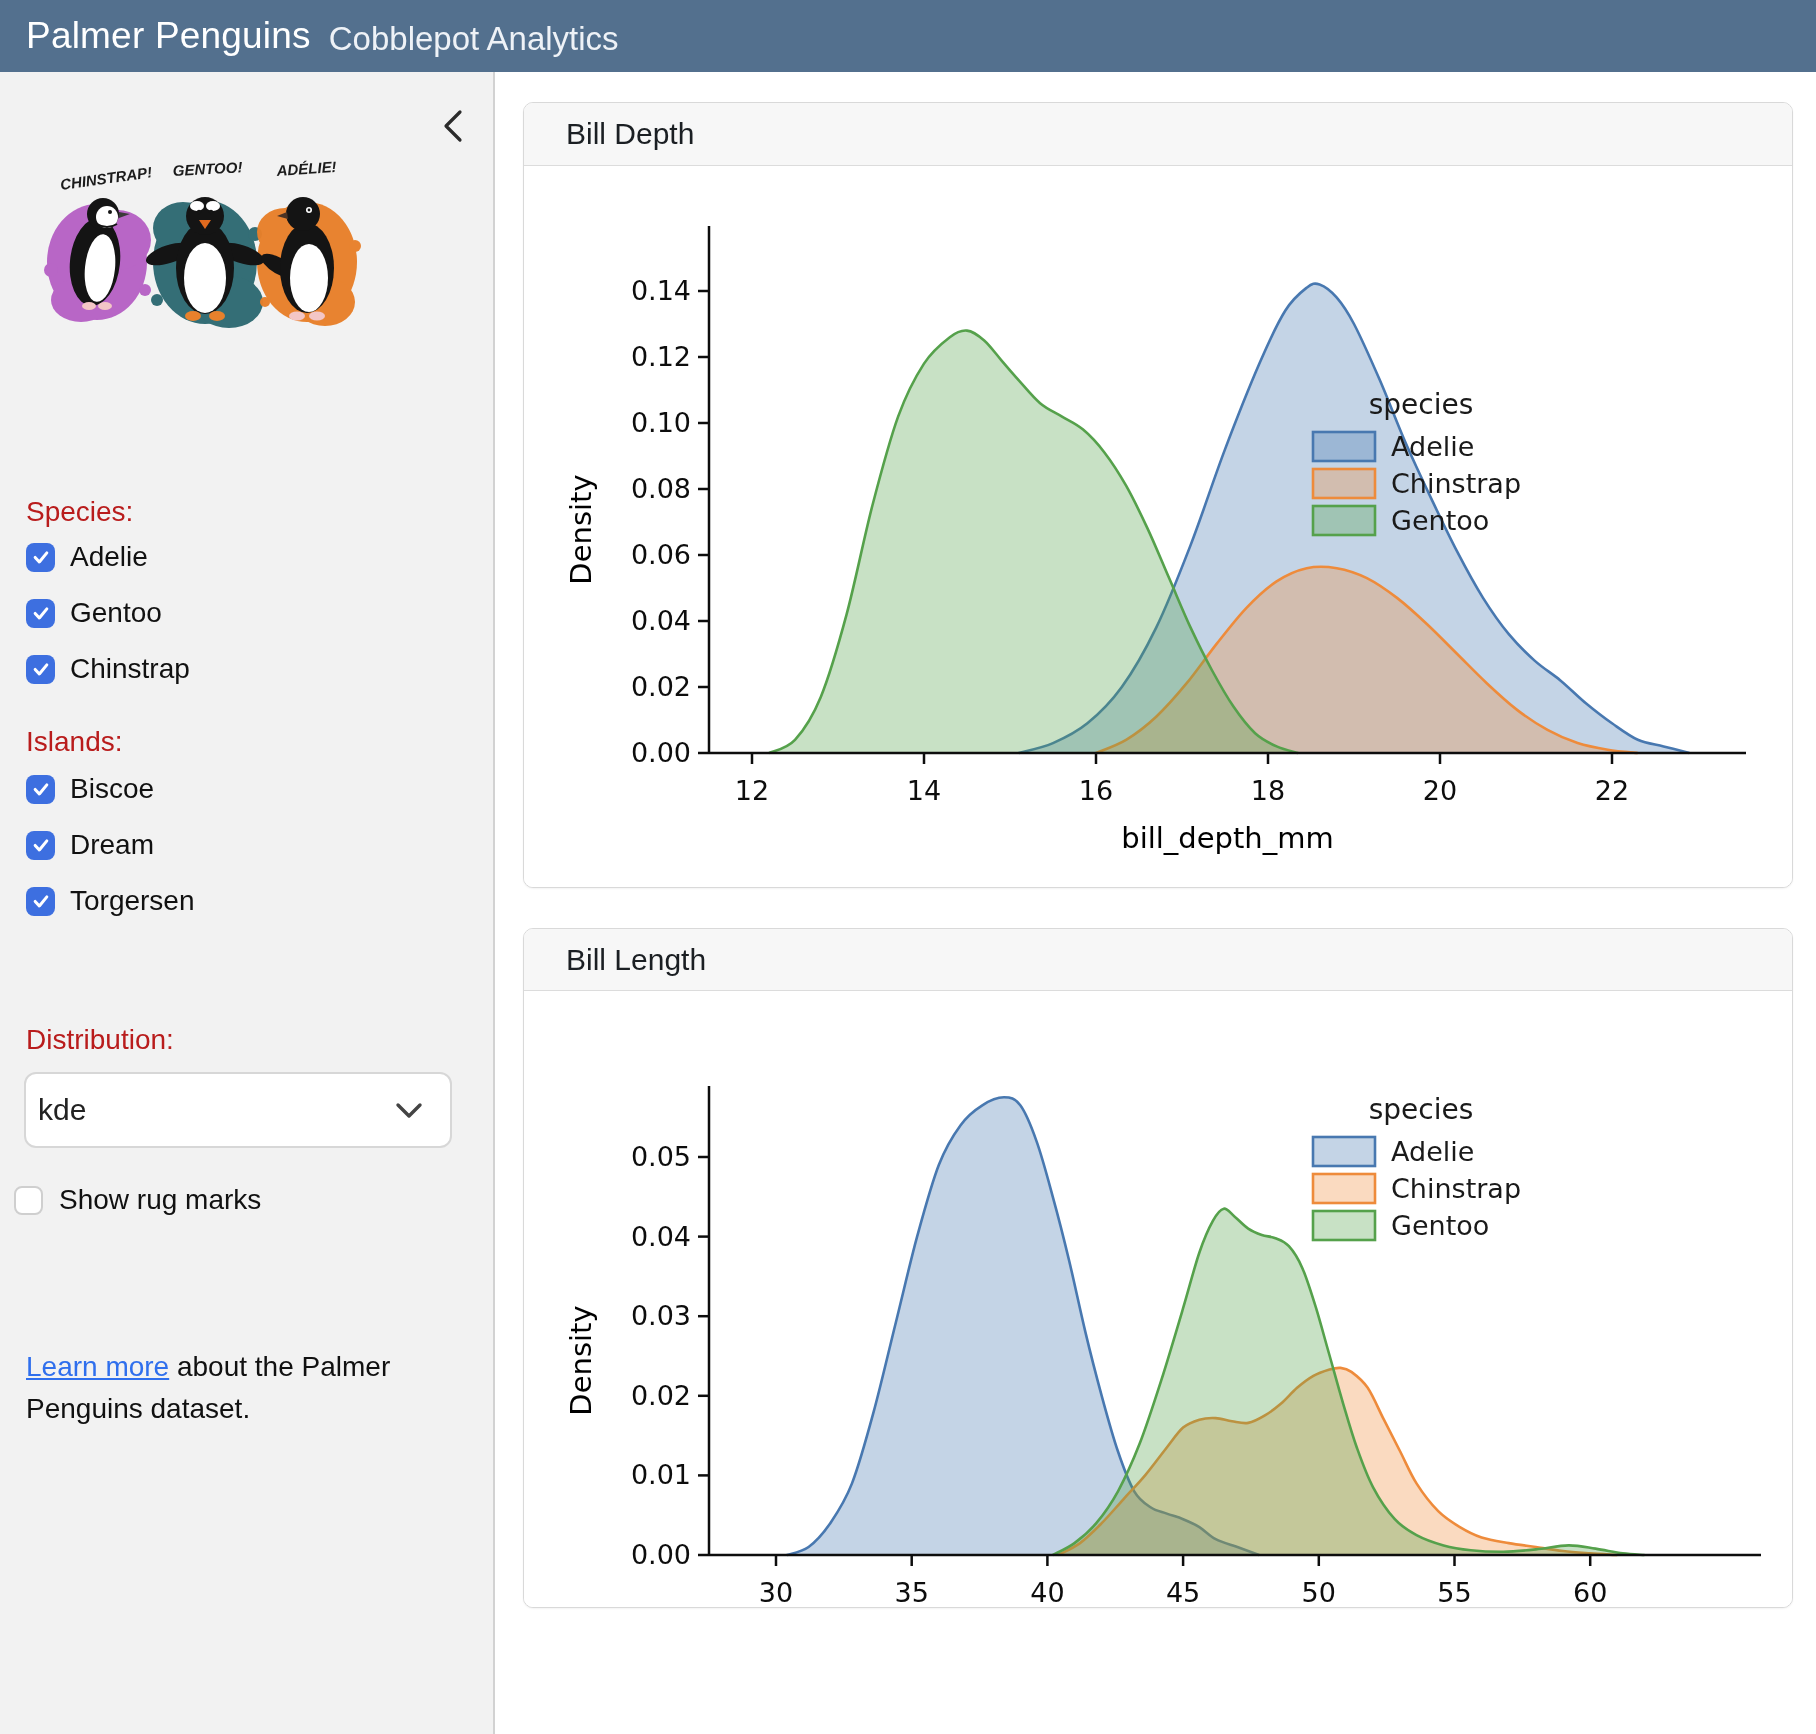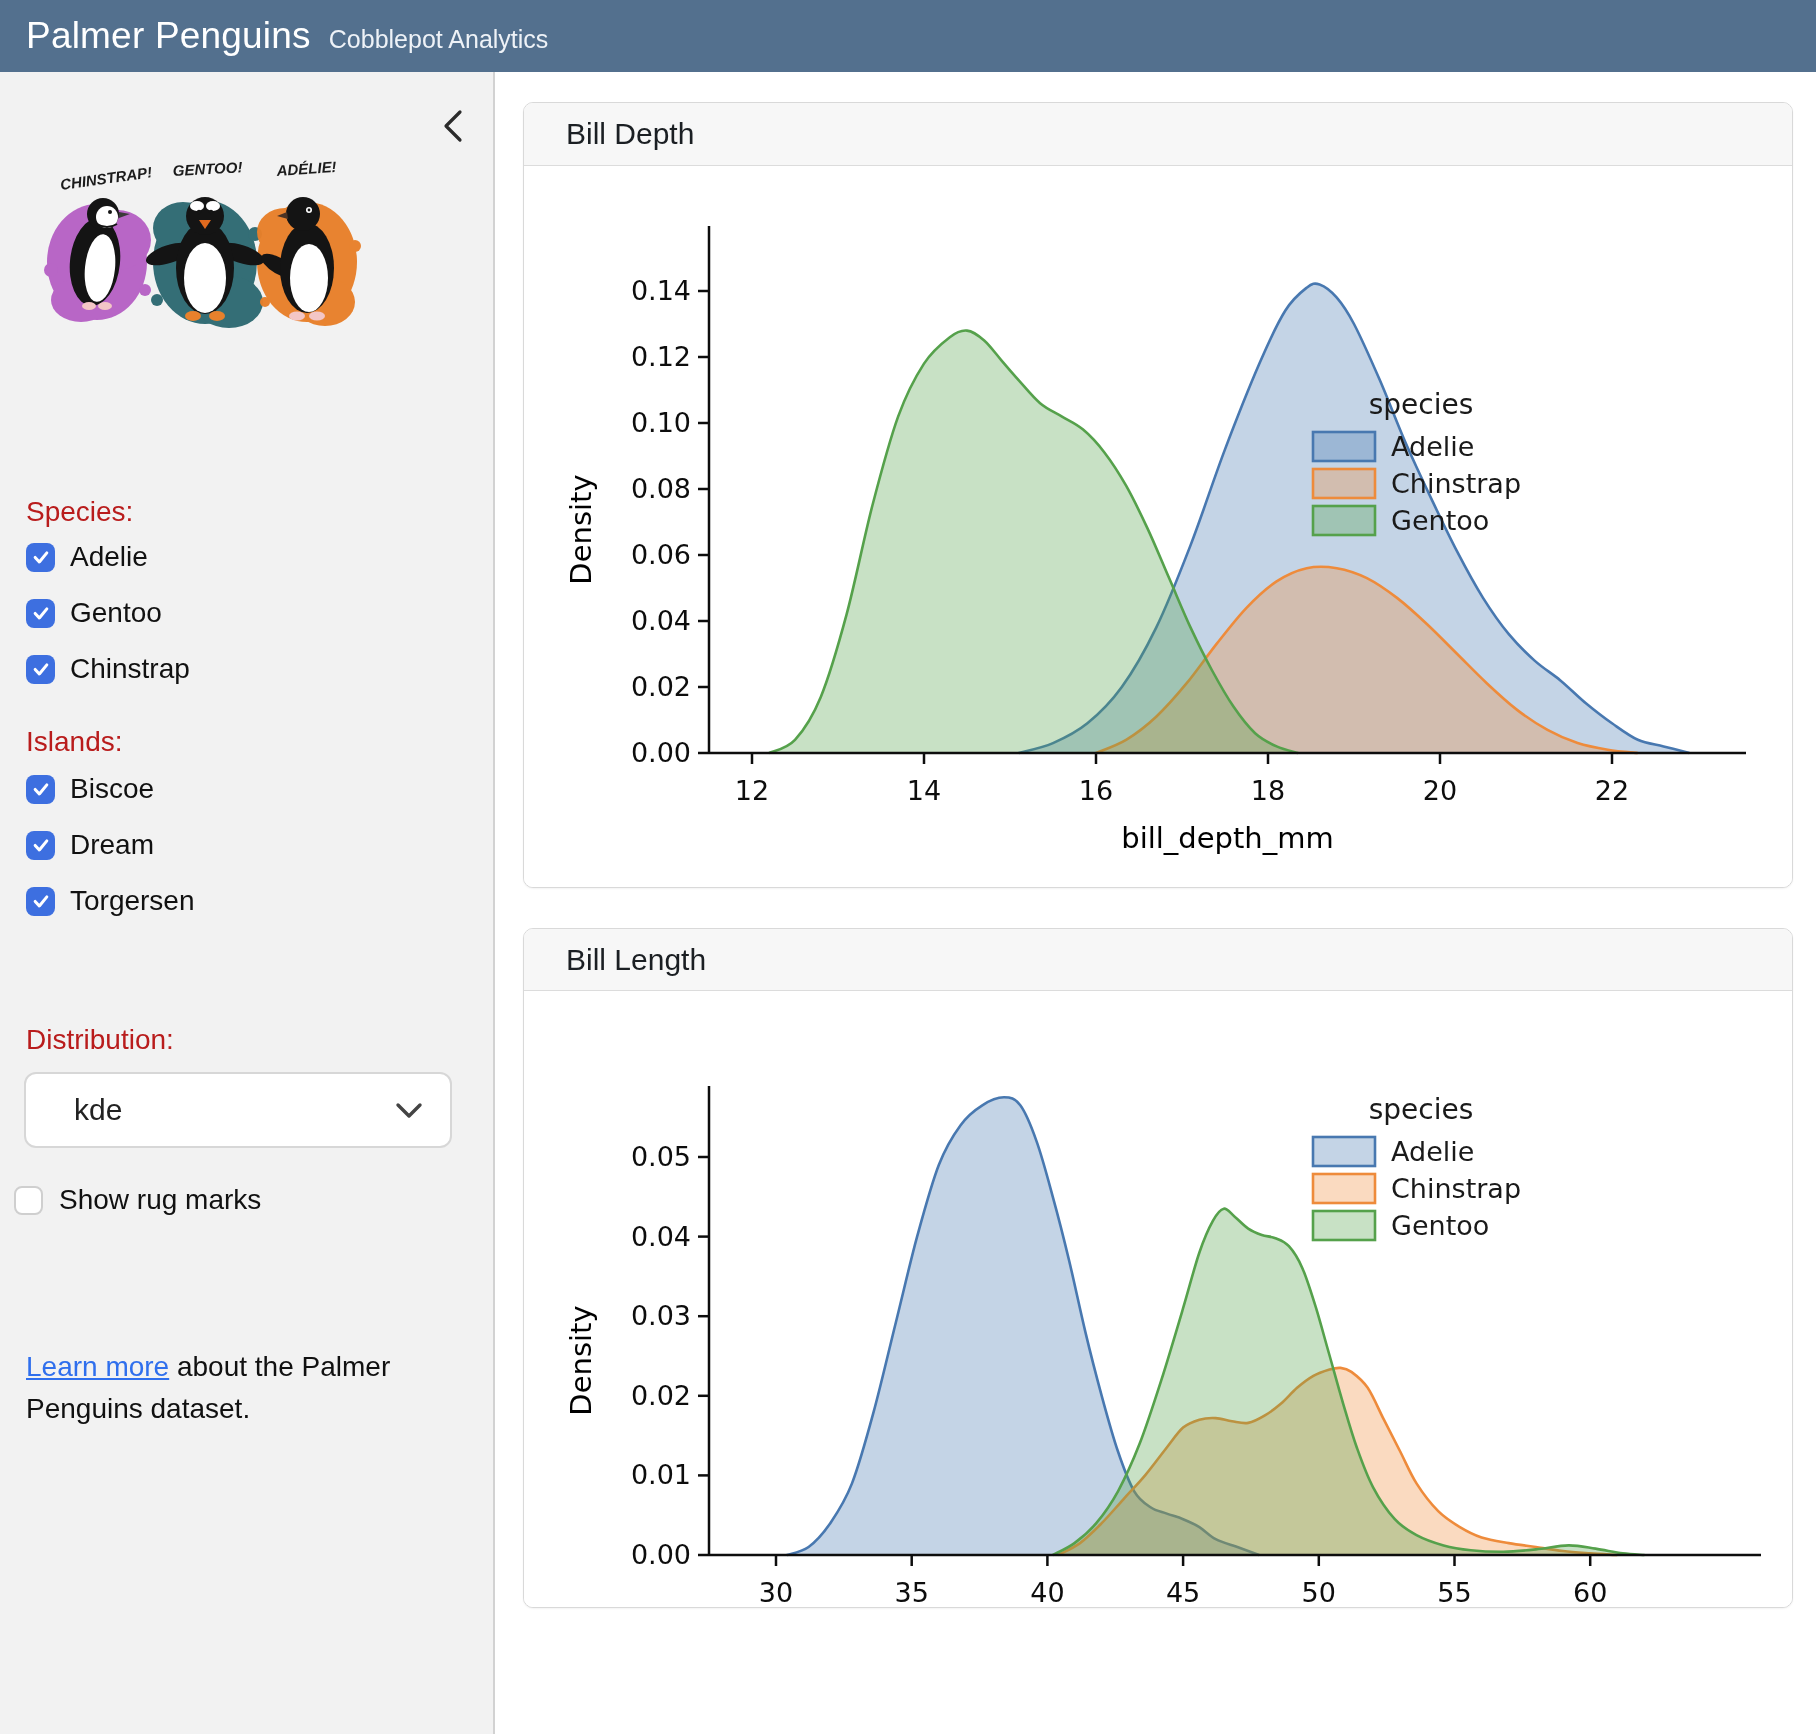--- a/index.html
+++ b/index.html
@@ -7,21 +7,21 @@
     width:1816px;height:1734px;position:relative;overflow:hidden;
     font-family:"Liberation Sans",sans-serif;background:#ffffff;
   }
   
   .app-header{
     position:absolute;left:0;top:0;width:1816px;height:72px;
     background:var(--header-bg,#53708E);display:flex;align-items:center;
     padding-left:26px;box-sizing:border-box;
   }
   .app-title{color:#ffffff;font-size:37px;font-weight:500;letter-spacing:.2px;}
-  .app-subtitle{color:#eef2f7;font-size:25px;margin-left:18px;margin-top:6px;}
+  .app-subtitle{color:#eef2f7;font-size:33px;margin-left:18px;margin-top:6px;}
   
   .sidebar{
     position:absolute;left:0;top:72px;width:495px;height:1662px;
     background:#f2f2f2;border-right:2px solid #d2d2d2;box-sizing:border-box;
   }
   .collapse-btn{
     position:absolute;right:18px;top:36px;width:40px;height:40px;
     background:transparent;border:none;cursor:pointer;padding:0;
   }
   .illustration{position:absolute;left:33px;top:78px;}
@@ -31,21 +31,21 @@
   .checkbox{
     width:29px;height:29px;border-radius:8px;background:var(--accent,#3D6FE0);
     display:flex;align-items:center;justify-content:center;flex:0 0 auto;
   }
   .checkbox.unchecked{background:#ffffff;border:2px solid #cfcfcf;box-sizing:border-box;}
   .check-row .lbl{margin-left:15px;font-size:28px;color:#111;}
   .select-box{
     position:absolute;left:24px;top:1000px;width:428px;height:76px;
     background:#ffffff;border:2px solid #d7d7d7;border-radius:12px;
     display:flex;align-items:center;box-sizing:border-box;
-    padding:0 26px 0 48px;cursor:pointer;
+    padding:0 26px 0 12px;cursor:pointer;
   }
   .select-box .value{font-size:30px;color:#222;flex:1;}
   .rug-row{position:absolute;left:14px;top:1112px;display:flex;align-items:center;cursor:pointer;}
   .rug-row .lbl{margin-left:16px;font-size:28px;color:#111;}
   .sidebar-footer{
     position:absolute;left:26px;top:1246px;width:410px;
     font-size:28px;line-height:42px;color:#111;
   }
   .sidebar-footer a{color:var(--link,#2F6FED);text-decoration:underline;cursor:pointer;}
   

